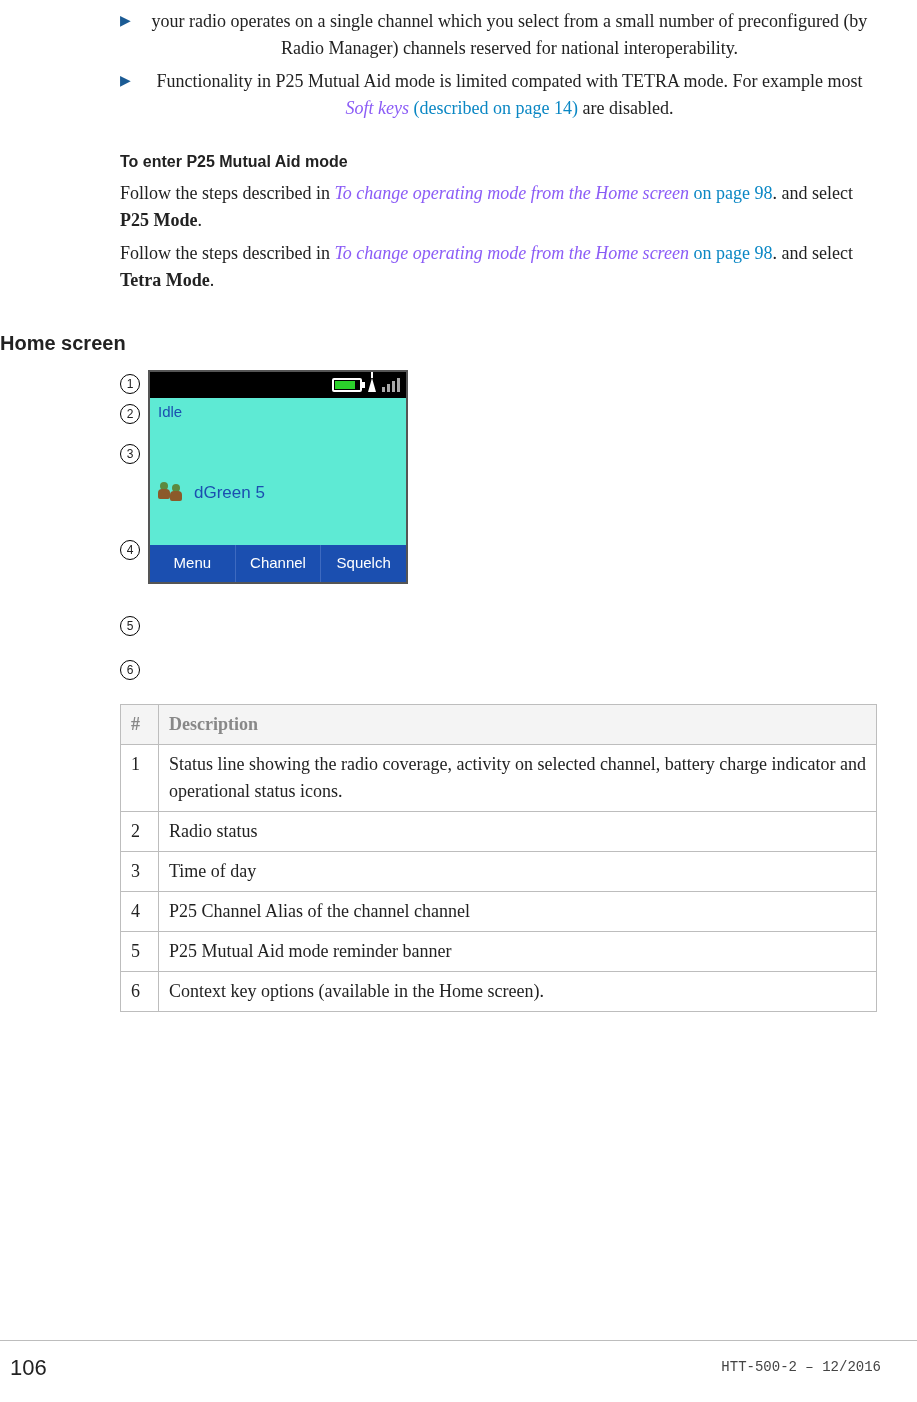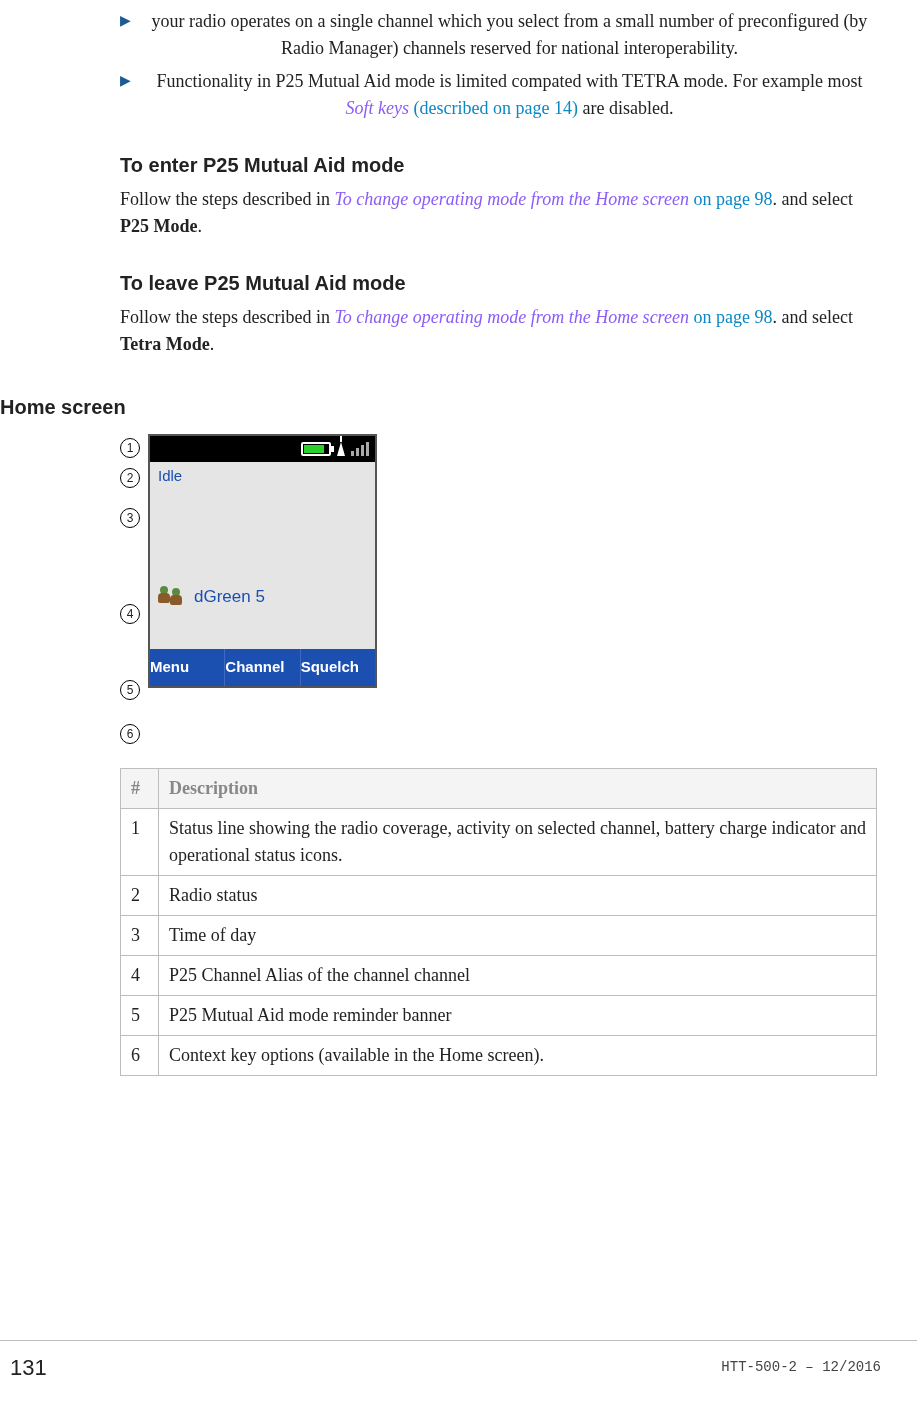--- a/index.html
+++ b/index.html
@@ -31,21 +31,21 @@
     line-height: 26px;
     flex-shrink: 0;
     width: 12px;
   }
   .bullet-text { flex: 1; text-align: center; }
   .link { color: #0a87c4; }
   .link-italic { color: #8b5cf6; font-style: italic; }
   .subheading {
     font-family: Verdana, Arial, sans-serif;
     font-weight: bold;
-    font-size: 20px;
+    font-size: 16px;
     margin-top: 28px;
     margin-bottom: 6px;
   }
   .para { margin-bottom: 6px; }
   .bold { font-weight: bold; }
   .section-heading {
     font-family: Verdana, Arial, sans-serif;
     font-weight: bold;
     font-size: 20px;
     margin-top: 34px;
@@ -76,23 +76,23 @@
     background: #fff;
     font-family: Arial, sans-serif;
   }
   .c1 { top: 4px; }
   .c2 { top: 34px; }
   .c3 { top: 74px; }
   .c4 { top: 170px; }
   .c5 { top: 246px; }
   .c6 { top: 290px; }
   .radio-screen {
-    width: 229px;
+    width: 260px;
     border: 2px solid #555;
-    background: #e5e5e5;
+    background: #5eead4;
     font-family: Arial, sans-serif;
     position: relative;
   }
   .status-bar {
     height: 26px;
     background: #000;
     display: flex;
     align-items: center;
     justify-content: flex-end;
     padding: 0 6px;
@@ -146,21 +146,20 @@
     font-size: 42px;
     line-height: 1.1;
     padding-bottom: 6px;
   }
   .space-row { height: 52px; }
   .channel-row {
     display: flex; align-items: center; gap: 10px;
     padding: 4px 10px;
     color: #1b4fb0;
     font-size: 17px;
-    margin-top: 40px;
   }
   .group-icon {
     width: 24px; height: 20px;
     position: relative;
   }
   .head { position: absolute; width: 8px; height: 8px; border-radius: 50%; background: #5c8a3f; }
   .hbody { position: absolute; width: 12px; height: 10px; border-radius: 4px 4px 2px 2px; background: #8b5a2a; }
   .h1 { left: 0; top: 0; } .b1b { left: -2px; top: 7px; }
   .h2 { left: 12px; top: 2px; } .b2b { left: 10px; top: 9px; }
   .space-row2 { height: 36px; }
@@ -170,23 +169,23 @@
     text-align: center;
     font-size: 26px;
     padding: 6px 0;
   }
   .softkey-row {
     display: flex;
     background: #1b4fb0;
   }
   .softkey {
     flex: 1;
-    text-align: left;
+    text-align: center;
     color: #fff;
-    font-weight: bold;
+    font-weight: normal;
     font-size: 15px;
     padding: 7px 0;
     border-right: 1px solid #3e6ac0;
   }
   .softkey:last-child { border-right: none; }
 
   table.desc {
     border-collapse: collapse;
     width: 100%;
     margin-top: 8px;
@@ -244,21 +243,20 @@
         <span>Functionality in P25 Mutual Aid mode is limited compated with TETRA mode. For example most </span><span class="link-italic">Soft keys</span><span class="link"> (described on page 14)</span><span> are disabled.</span>
       </span>
     </div>
   </div>
 
   <div class="subheading">To enter P25 Mutual Aid mode</div>
   <p class="para">
     <span>Follow the steps described in </span><span class="link-italic">To change operating mode from the Home screen</span><span class="link"> on page 98</span><span>. and select </span><span class="bold">P25 Mode</span><span>.</span>
   </p>
 
-  <div class="subheading">To leave P25 Mutual Aid mode</div>
   <p class="para">
     <span>Follow the steps described in </span><span class="link-italic">To change operating mode from the Home screen</span><span class="link"> on page 98</span><span>. and select </span><span class="bold">Tetra Mode</span><span>.</span>
   </p>
 
   <div class="section-heading">Home screen</div>
 
   <div class="figure-wrap">
     <div class="callouts" style="height:320px;">
       <div class="callout c1">1</div>
       <div class="callout c2">2</div>
@@ -331,15 +329,15 @@
       <tr>
         <td class="num">6</td>
         <td>Context key options (available in the Home screen).</td>
       </tr>
     </tbody>
   </table>
 
 </div>
 
 <div class="footer">
-  <span class="footer-page">131</span>
+  <span class="footer-page">106</span>
   <span class="footer-doc">HTT-500-2 – 12/2016</span>
 </div>
 
 </body></html>

